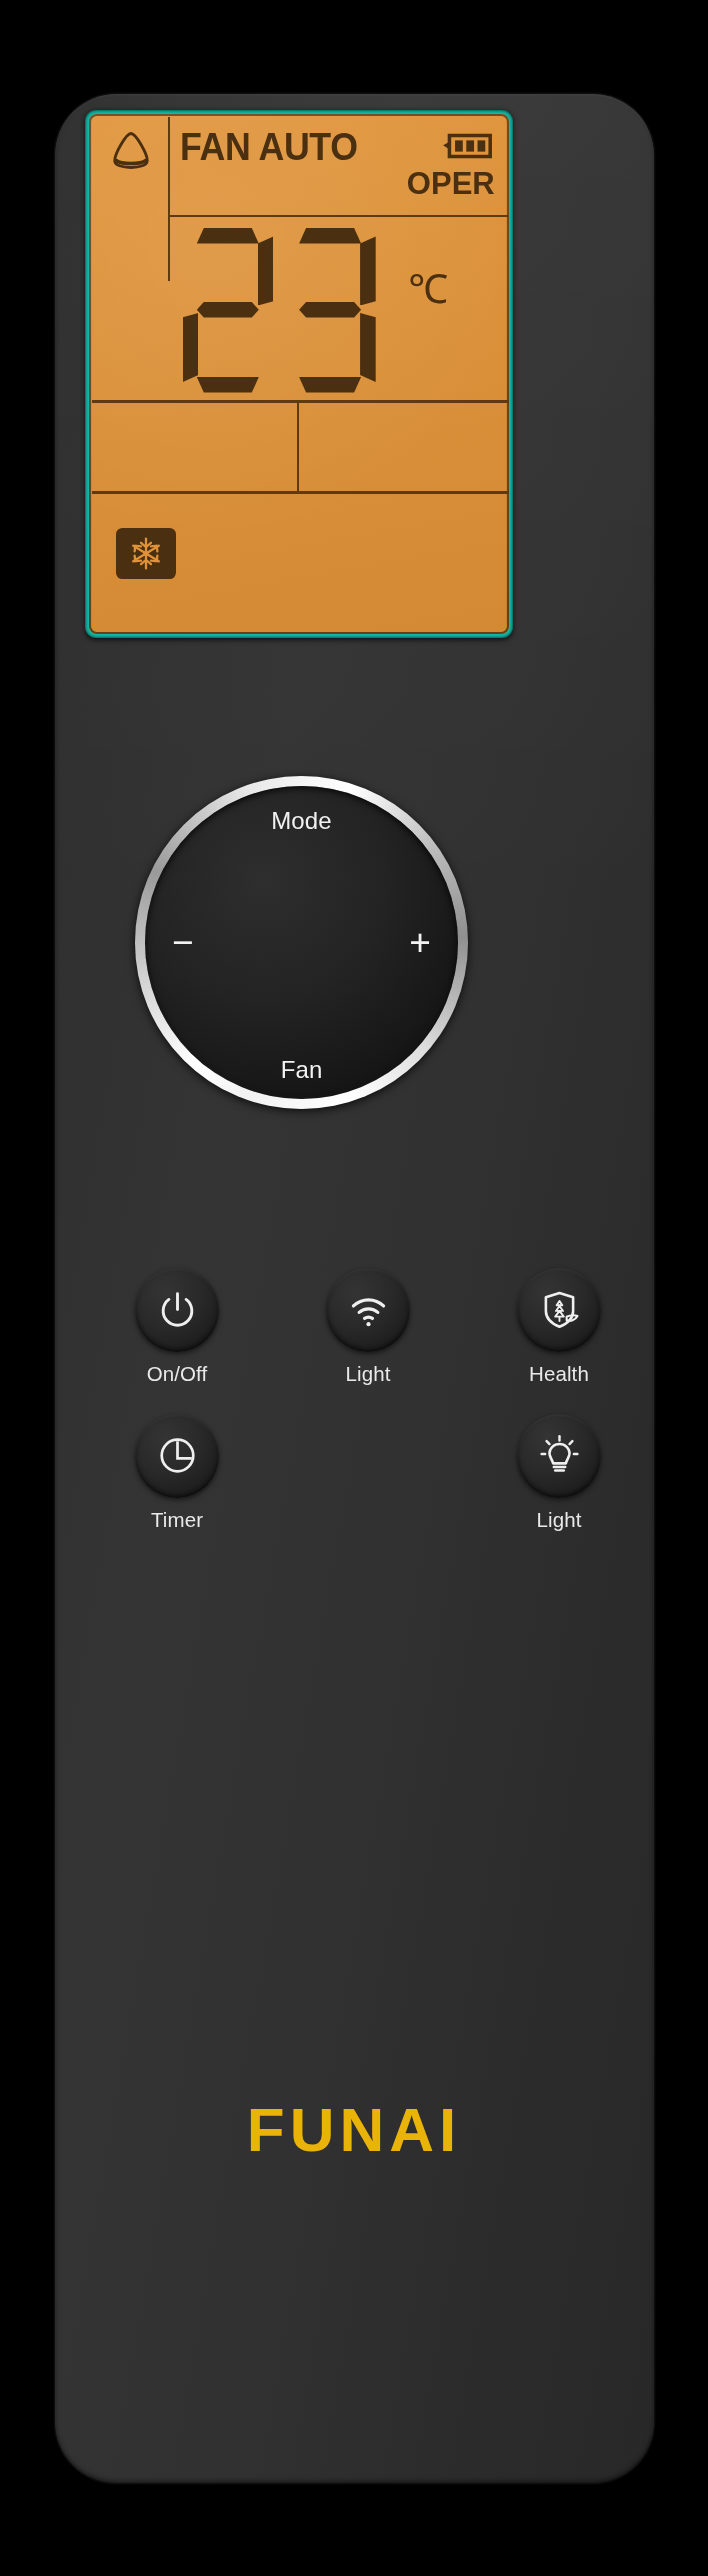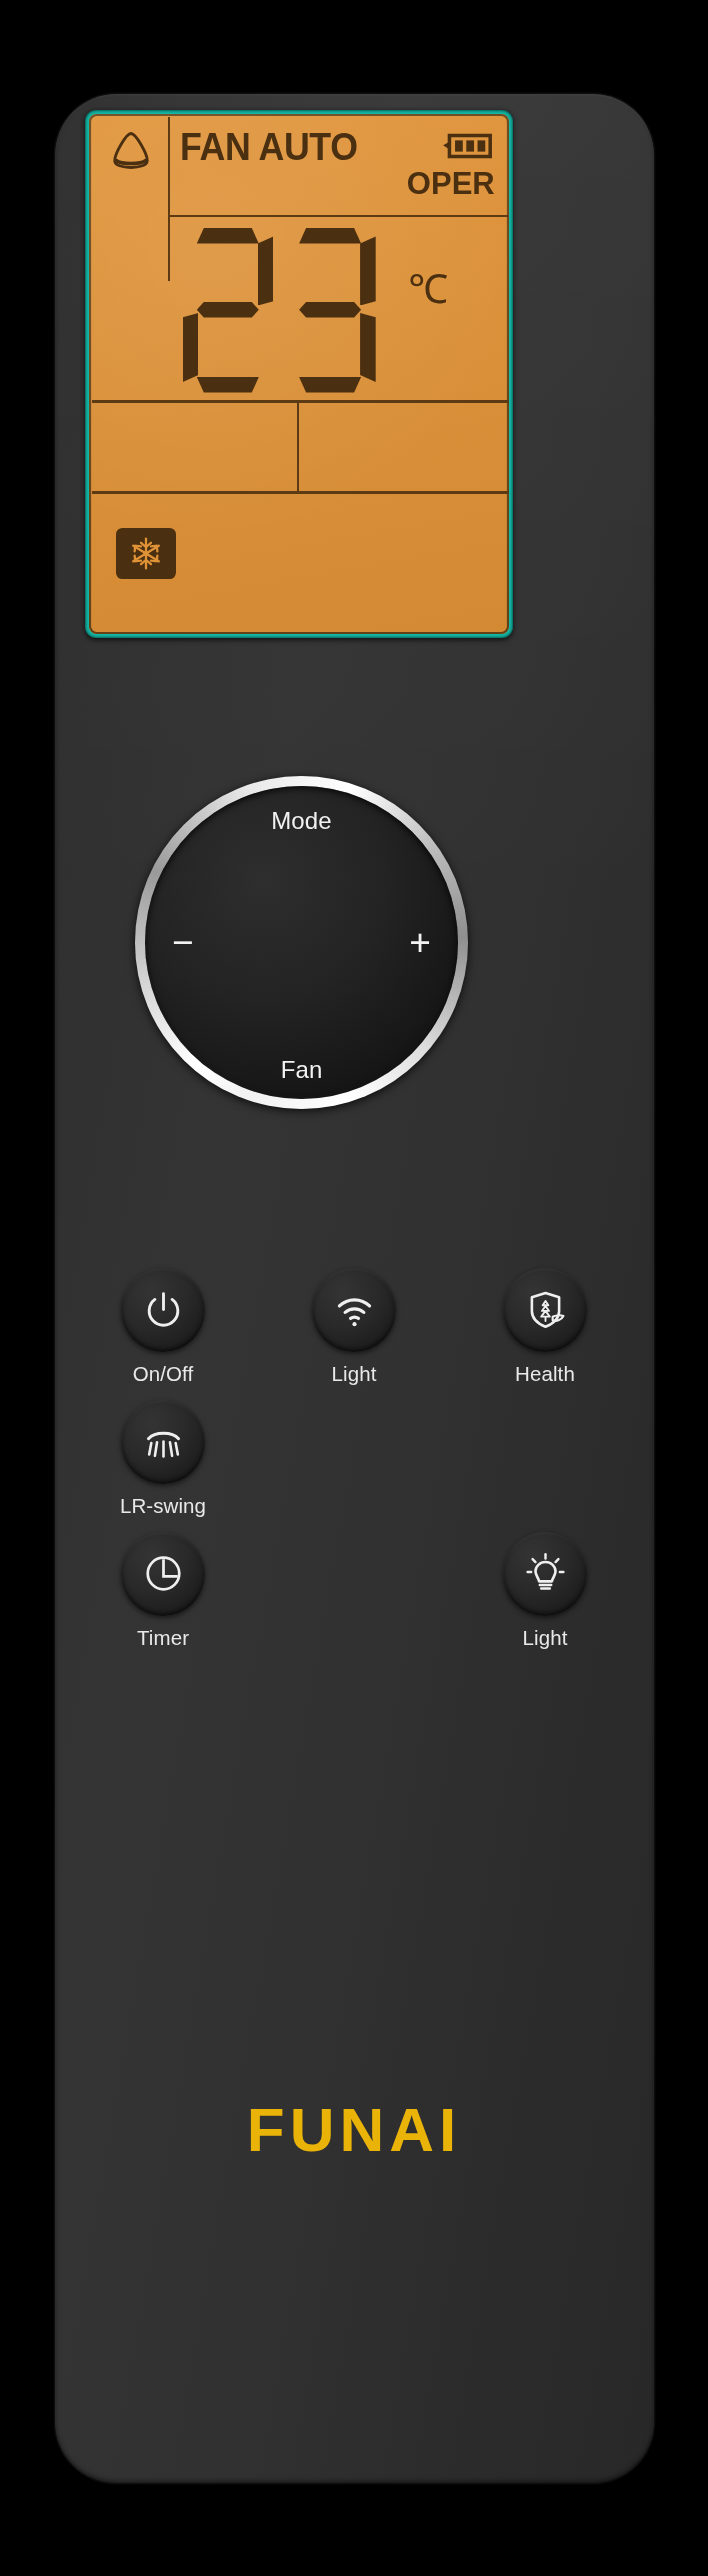--- a/index.html
+++ b/index.html
@@ -209,21 +209,21 @@
     white-space: nowrap;
   }
   .wl-mode { left: 50%; top: 31px;  transform: translateX(-50%); }
   .wl-fan  { left: 50%; bottom: 25.5px; transform: translateX(-50%); }
   .wl-minus{ left: 37px; top: 50%;  transform: translateY(-50%); font-size: 37px; line-height: .6; }
   .wl-plus { right: 37px; top: 50%; transform: translateY(-50%); font-size: 37px; line-height: .6; }
 
   
   .btn-grid {
     position: absolute;
-    left: 92px;
+    left: 106px;
     top: 1268px;
     width: 524px;
   }
   .btn-row {
     display: flex;
     justify-content: space-between;
     margin-bottom: 14px;
   }
   .btn-cell {
     width: 142px;
@@ -400,37 +400,20 @@
             </svg>
           </span>
         </div>
         <div class="btn-label">Health</div>
       </div>
     </div>
 
     <div class="btn-row">
 
 
-      <div class="btn-cell">
-        <div class="round-btn">
-          <span>
-            <svg viewBox="0 0 60 60" width="43" height="43">
-              <path d="M9 26 C18 16 42 16 51 26" fill="none" stroke="#efefef" stroke-width="4.2" stroke-linecap="round"></path>
-              <g stroke="#efefef" stroke-width="3.6" stroke-linecap="round">
-                <line x1="13" y1="32" x2="10" y2="48"></line>
-                <line x1="21" y1="31" x2="18" y2="50"></line>
-                <line x1="30" y1="30" x2="30" y2="51"></line>
-                <line x1="39" y1="31" x2="42" y2="50"></line>
-                <line x1="47" y1="32" x2="50" y2="48"></line>
-              </g>
-            </svg>
-          </span>
-        </div>
-        <div class="btn-label">LR-swing</div>
-      </div>
     </div>
 
     <div class="btn-row">
       <div class="btn-cell">
         <div class="round-btn">
           <span>
             <svg viewBox="0 0 60 60" width="43" height="43">
               <circle cx="30" cy="30" r="22" fill="none" stroke="#efefef" stroke-width="3.8"></circle>
               <path d="M30 12 V34 H48" fill="none" stroke="#efefef" stroke-width="3.8" stroke-linecap="square"></path>
             </svg>

